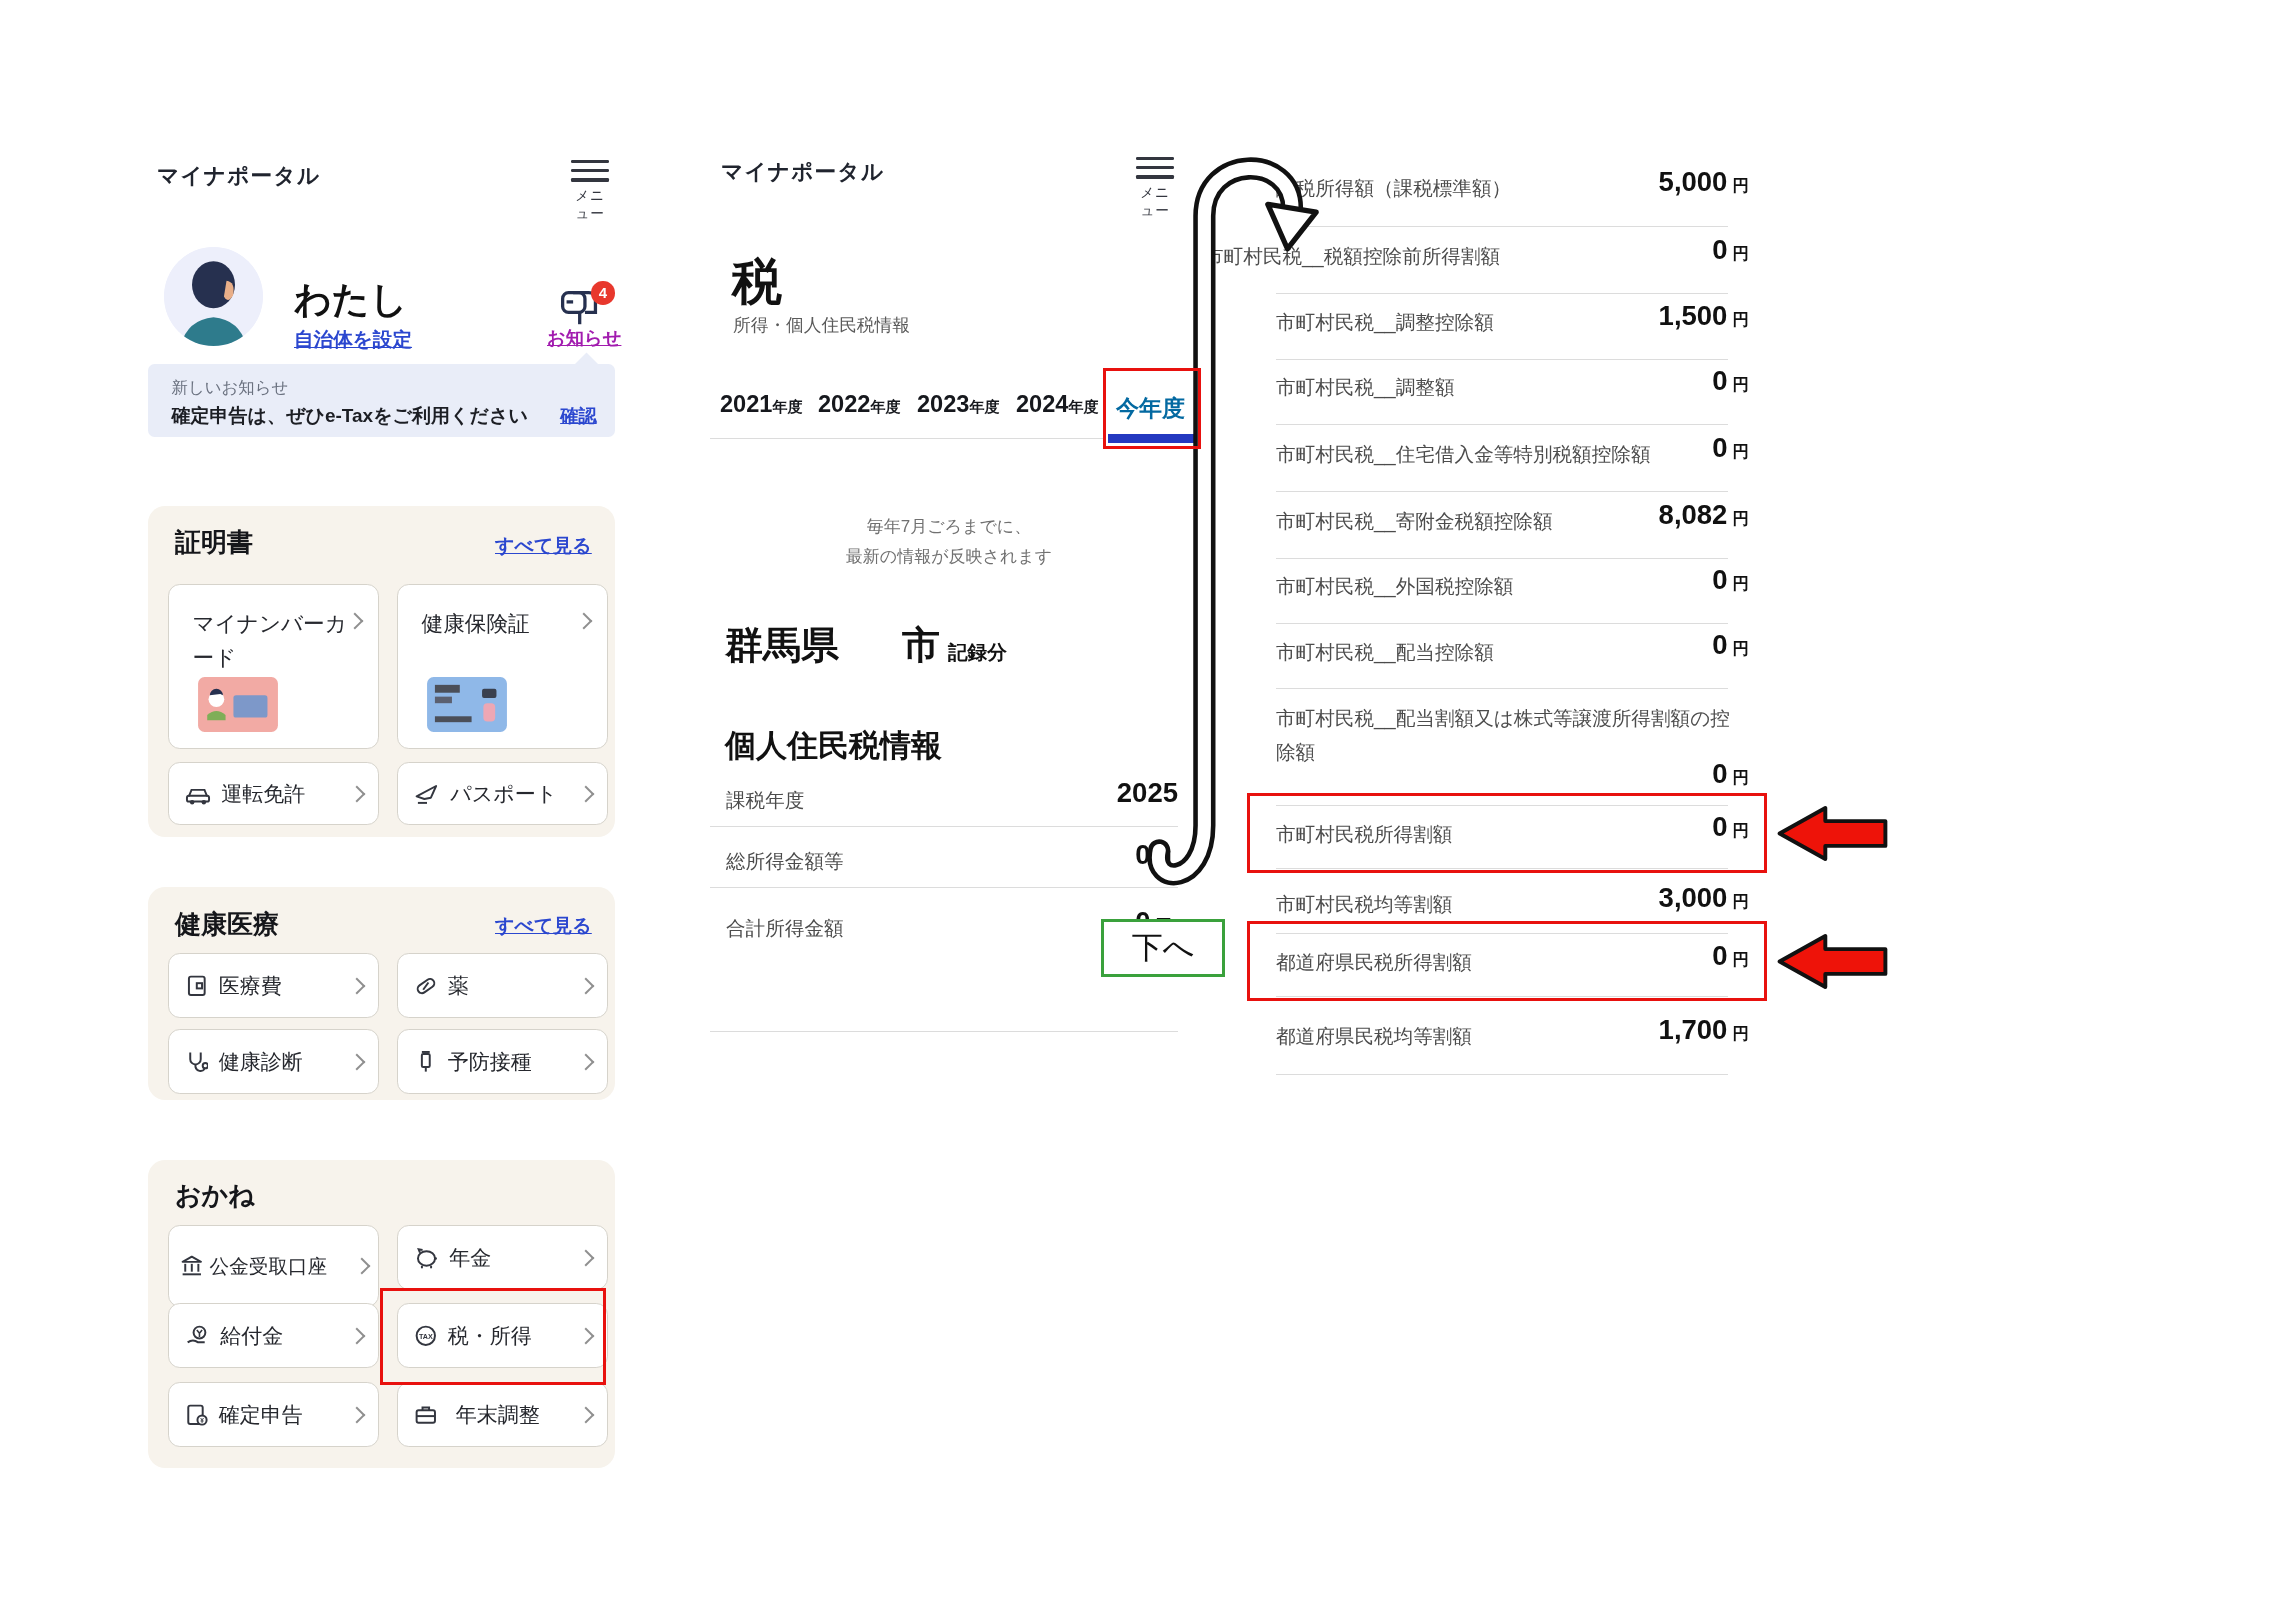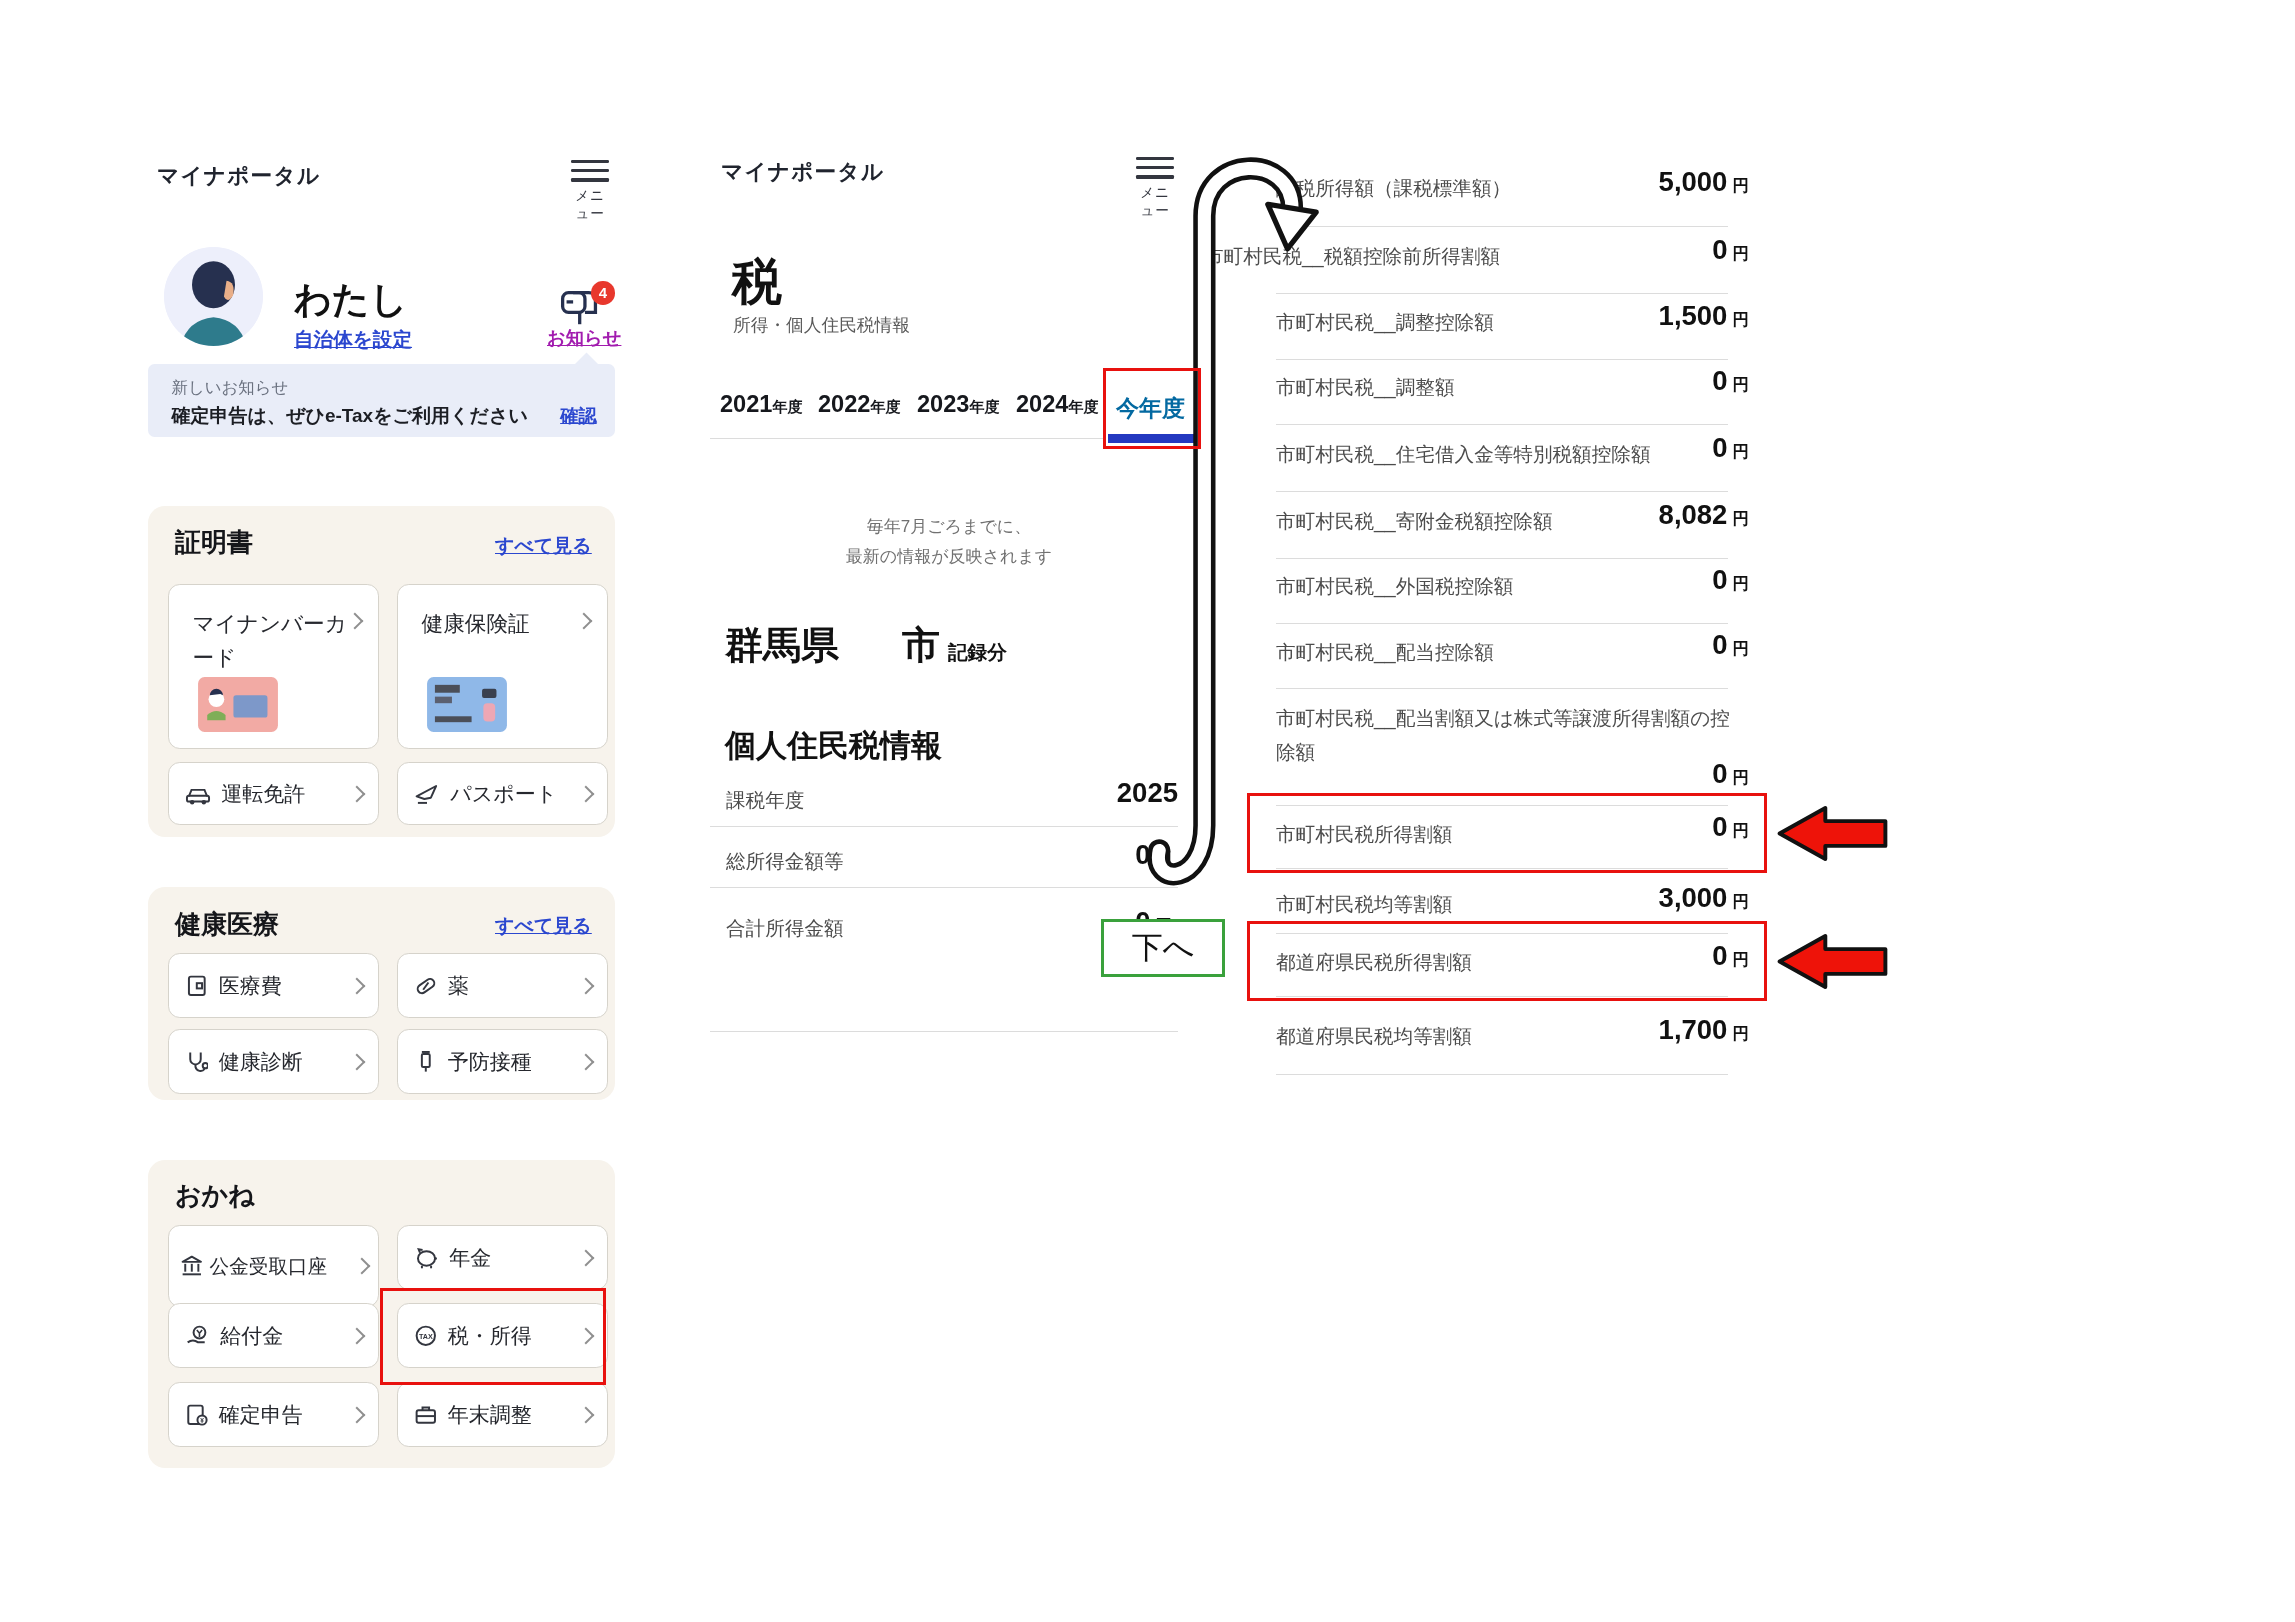--- a/index.html
+++ b/index.html
@@ -227,21 +227,21 @@
 
   <div class="abs tile" style="left:168px;top:1382px;width:211px;height:65px;">
     <svg class="ticon" width="23.6" height="23.6" viewBox="0 0 36 36">
       <rect x="5" y="4" width="22" height="28" rx="3" fill="none" stroke="#33363f" stroke-width="3"></rect>
       <circle cx="26" cy="26" r="7" fill="#fff" stroke="#33363f" stroke-width="3"></circle>
       <text x="26" y="30" text-anchor="middle" font-size="10" font-weight="bold" fill="#33363f" font-family="Liberation Sans, sans-serif">¥</text>
     </svg>
     <span class="tlabel">確定申告</span>
     <span class="chev"></span>
   </div>
-  <div class="abs tile" style="left:397px;top:1382px;width:211px;height:65px;">
+  <div class="abs tile" style="left:397px;top:1382px;width:211px;height:65px;gap:8px;">
     <svg class="ticon" width="23.6" height="23.6" viewBox="0 0 36 36">
       <rect x="4" y="11" width="28" height="19" rx="3" fill="none" stroke="#33363f" stroke-width="3"></rect>
       <path d="M13 11 v-4 h10 v4" fill="none" stroke="#33363f" stroke-width="3"></path>
       <line x1="4" y1="20" x2="32" y2="20" stroke="#33363f" stroke-width="3"></line>
     </svg>
     <span class="tlabel">年末調整</span>
     <span class="chev"></span>
   </div>
 
   <div class="abs app-title" style="left:721px;top:157px;">マイナポータル</div>

